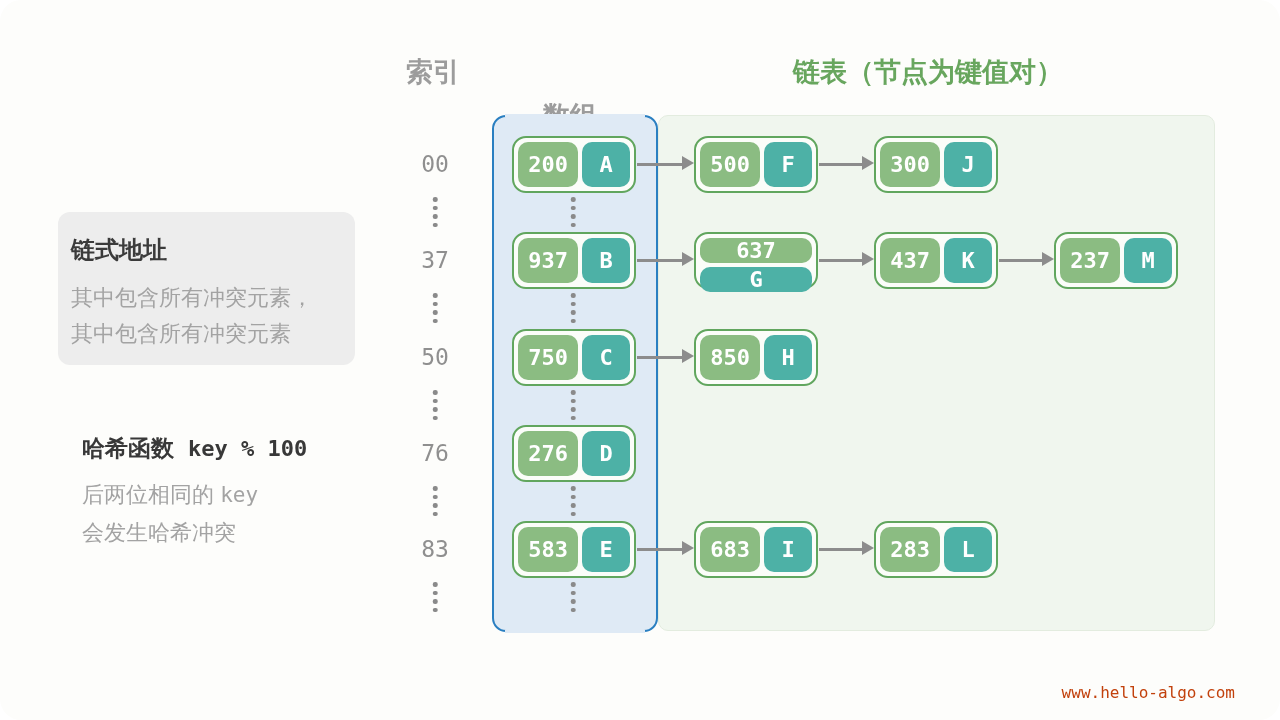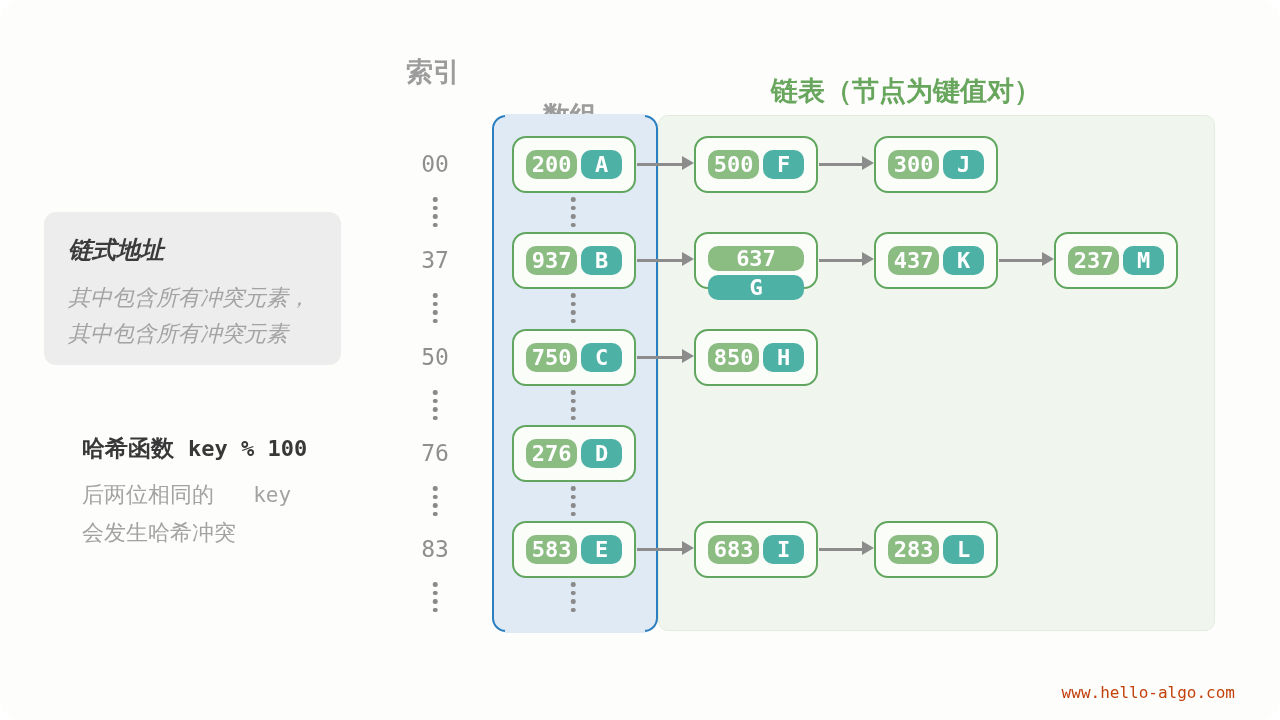--- a/index.html
+++ b/index.html
@@ -3,32 +3,32 @@
 <meta charset="utf-8">
 <style>
   * { margin:0; padding:0; box-sizing:border-box; }
   body { background:#ffffff; }
   .canvas {
     position:relative; width:1280px; height:720px;
     background:#fdfdfb; overflow:hidden;
     font-family:"Liberation Sans", sans-serif;
     border-radius:21px;
   }
-  .mono { font-family:"DejaVu Sans Mono", monospace;margin-left:33px; }
+  .mono { font-family:"DejaVu Sans Mono", monospace; }
 
   
   .col-hdr { position:absolute; top:54px; font-size:27px; font-weight:bold; color:#9c9c9c; white-space:nowrap; }
   .col-hdr.center { transform:translateX(-50%); }
   .hdr-list { color:#68a65e; }
   .hdr-list .note { font-weight:600; }
 
   
   .info-card {
-    position:absolute; left:44px; top:212px; width:297px; height:153px;
-    background:#ededed; border-radius:12px; padding:22px 24px;font-style:italic;
+    position:absolute; left:58px; top:212px; width:297px; height:153px;
+    background:#ededed; border-radius:12px; padding:22px 13px;
   }
   .info-card .title { font-size:24px; font-weight:bold; color:#3b3b3b; margin-bottom:14px; }
   .info-card .body { font-size:22px; color:#a3a3a3; line-height:36px; }
 
   
   .hash-note { position:absolute; left:82px; top:433px; white-space:nowrap; }
   .hash-note .fn { font-size:23px; font-weight:bold; color:#383838; }
   .hash-note .fn .code { font-size:22px; margin-left:14px; }
   .hash-desc { position:absolute; left:82px; top:476px; font-size:22px; color:#a3a3a3; line-height:38px; }
   .hash-desc .code { font-size:21px; }
@@ -50,21 +50,21 @@
 
   
   .idx {
     position:absolute; transform:translate(-50%,-50%);
     font-family:"DejaVu Sans Mono", monospace; font-size:23px; color:#8f8f8f; z-index:3;
   }
 
   
   .node {
     position:absolute; width:124px; height:57px; z-index:3;
-    display:flex; gap:4px; padding:12px;
+    display:flex; gap:4px; padding:4px;
     background:#fbfdf9; border:2px solid #61a65e; border-radius:14px;
   }
   .pill {
     border-radius:10px; color:#ffffff; display:flex; align-items:center; justify-content:center;
     font-family:"DejaVu Sans Mono", monospace; font-weight:bold; font-size:22px;
   }
   .pill.key { flex:62; background:#8bbc82; }
   .pill.val { flex:49; background:#4db1a6; }
 
   
@@ -88,21 +88,21 @@
 <body>
 
 <div class="canvas">
 
   <div class="col-hdr center" style="left:433px;">
     <span>索引</span>
   </div>
   <div class="col-hdr center" style="left:570px;margin-top:44px;">
     <span>数组</span>
   </div>
-  <div class="col-hdr hdr-list" style="left:771px;margin-top:19px;">
+  <div class="col-hdr hdr-list" style="left:793px;">
     <span>链表</span><span class="note">（节点为键值对）</span>
   </div>
 
   <div class="info-card">
     <div class="title">链式地址</div>
     <div class="body">
       <div>其中包含所有冲突元素，</div>
       <div>其中包含所有冲突元素</div>
     </div>
   </div>

